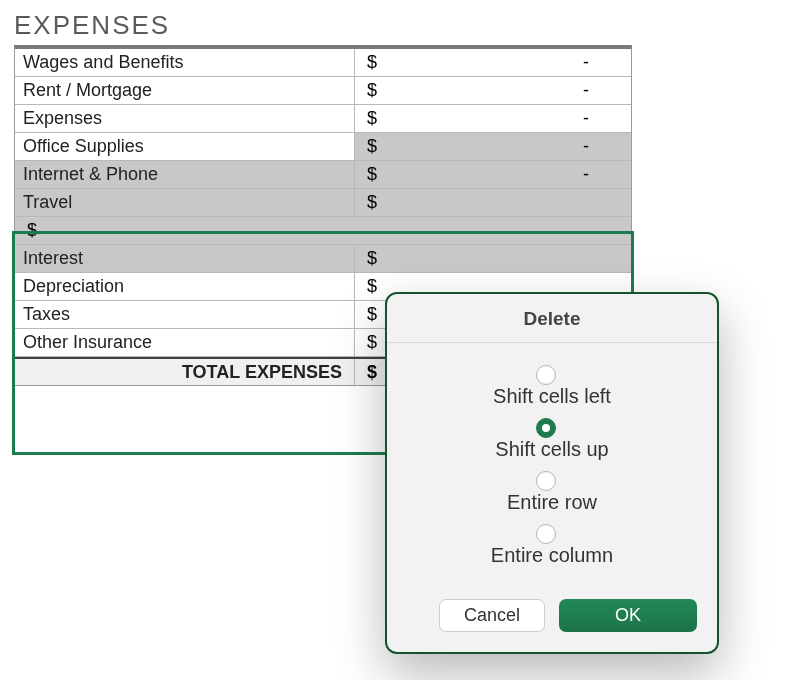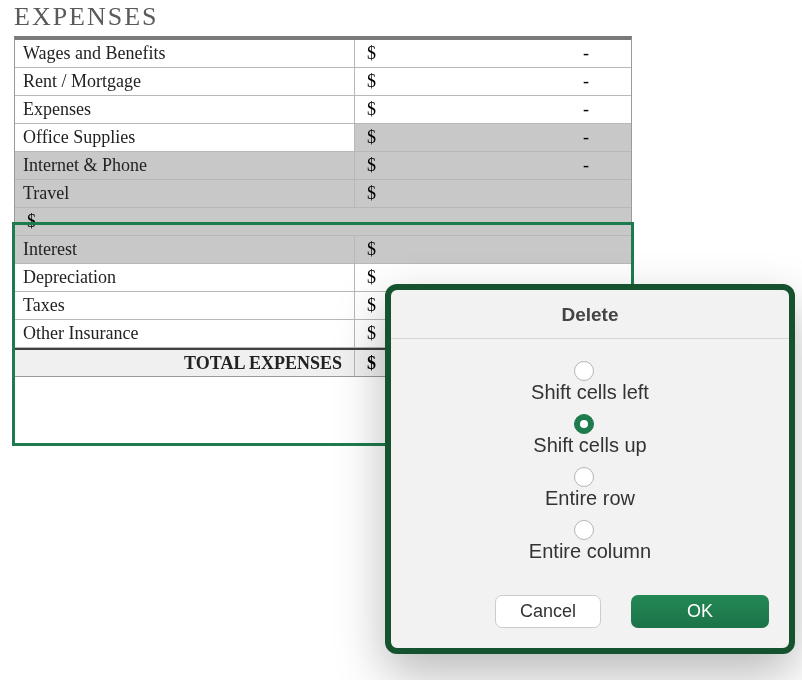--- a/index.html
+++ b/index.html
@@ -6,22 +6,21 @@
     body {
       margin: 0;
       padding: 0;
       font-family: "Century Gothic", "Futura", "Avenir Next", sans-serif;
       background: #fff;
       width: 802px;
       height: 680px;
       position: relative;
     }
     .container {
-      padding: 2px 14px;
-      font-family: Liberation Serif, serif;
+      padding: 10px 14px;
     }
     .section-title {
       font-size: 26px;
       letter-spacing: 2px;
       color: #5a5a5a;
       font-weight: 400;
       margin-bottom: 4px;
     }
     .table {
       border-top: 4px solid #7a7a7a;
@@ -80,24 +79,24 @@
     .selection-border {
       position: absolute;
       border: 3px solid #1e7b4e;
       pointer-events: none;
       z-index: 5;
     }
     
     .dialog {
       position: absolute;
       left: 385px;
-      top: 284px;
-      width: 410px;
+      top: 292px;
+      width: 334px;
       background: #f2f2f2;
-      border: 6px solid #14532d;
+      border: 2px solid #14532d;
       border-radius: 12px;
       box-shadow: 0 20px 50px rgba(0,0,0,0.28);
       z-index: 10;
       font-family: -apple-system, "Helvetica Neue", Helvetica, Arial, sans-serif;
     }
     .dialog-title {
       text-align: center;
       font-size: 19px;
       font-weight: 700;
       color: #444;
@@ -139,21 +138,21 @@
       top: 50%;
       transform: translate(-50%, -50%);
     }
     .radio-label {
       font-size: 20px;
       color: #333;
     }
     .dialog-footer {
       display: flex;
       justify-content: flex-end;
-      gap: 30px;
+      gap: 14px;
       padding: 14px 20px 20px;
     }
     .btn {
       border-radius: 7px;
       font-size: 18px;
       padding: 5px 24px;
       border: none;
       cursor: pointer;
     }
     .btn-cancel {

